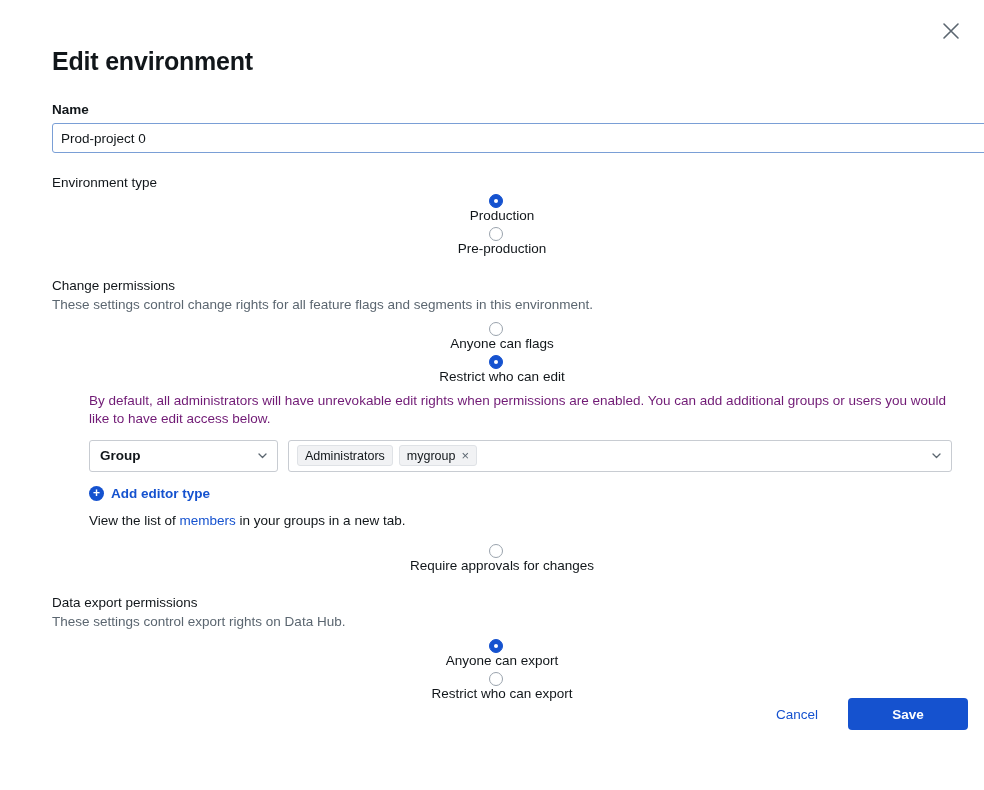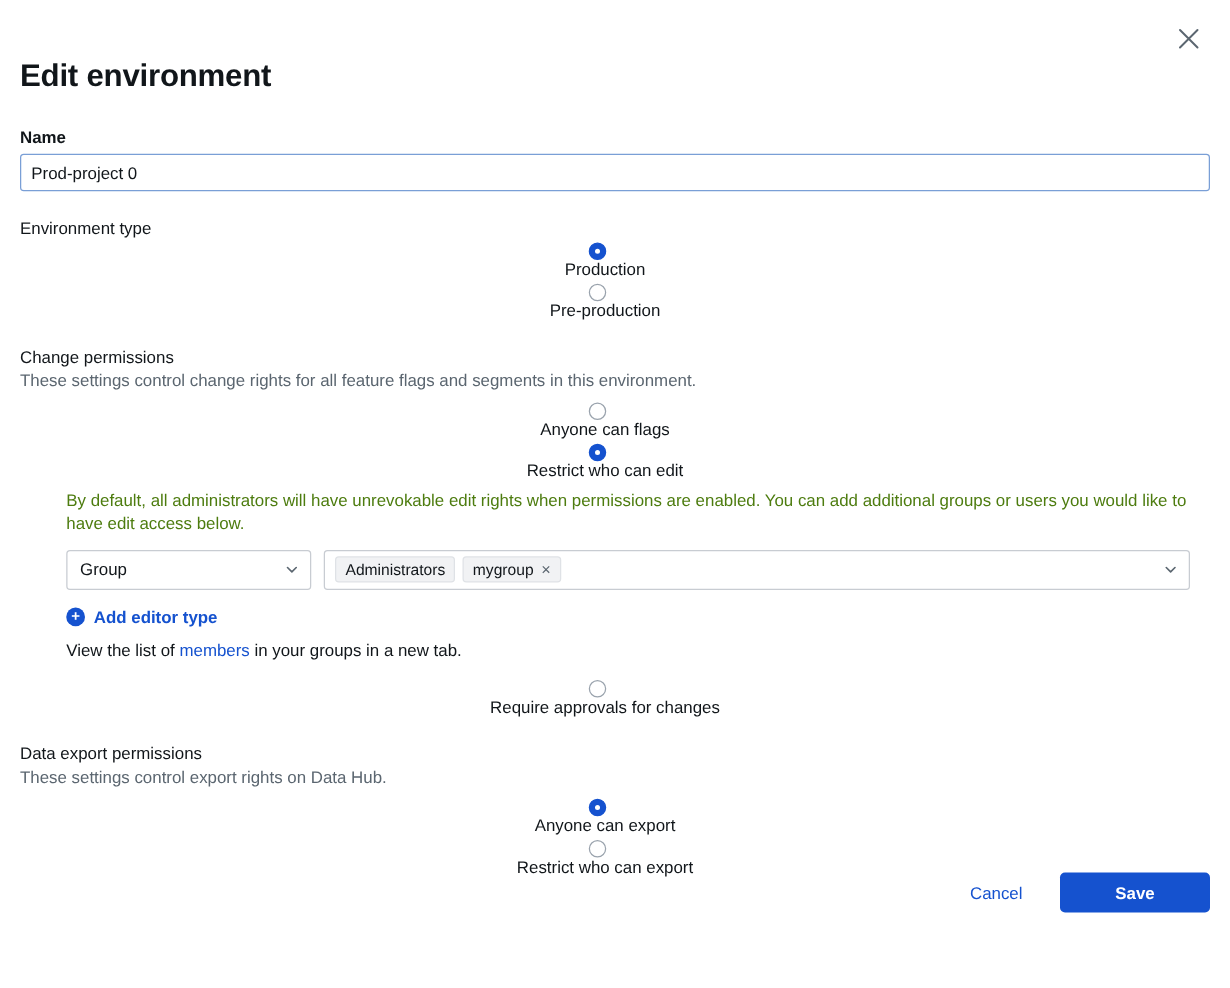--- a/index.html
+++ b/index.html
@@ -29,20 +29,21 @@
     background: transparent;
     cursor: pointer;
     display: flex;
     align-items: center;
     justify-content: center;
     border-radius: 4px;
   }
   .close-btn svg { display: block; }
   .content {
     padding: 46px 32px 0 16px;
+    margin-left: 36px;
   }
   h1.title {
     font-size: 25px;
     line-height: 30px;
     font-weight: bold;
     margin: 0 0 26px 0;
     letter-spacing: -0.2px;
     color: #11161a;
   }
   .field-label {
@@ -109,21 +110,21 @@
   .radio-label {
     font-size: 13.5px;
     color: #11161a;
     cursor: pointer;
   }
   .indent {
     margin-left: 37px;
   }
   .perm-desc {
     font-size: 13.5px;
-    color: #4d7c0f;
+    color: #701a75;
     margin: 8px 0 12px 0;
     max-width: 915px;
     line-height: 1.32;
   }
   .selector-row {
     display: flex;
     align-items: flex-start;
     gap: 10px;
     margin-bottom: 14px;
   }
@@ -133,20 +134,21 @@
     border: 1px solid #c8ccd2;
     border-radius: 3px;
     background: #fff;
     display: flex;
     align-items: center;
     padding: 0 8px 0 10px;
     font-size: 13.5px;
     color: #11161a;
     cursor: pointer;
     justify-content: space-between;
+    font-weight: bold;
   }
   .tokens-box {
     width: 760px;
     min-height: 32px;
     border: 1px solid #c8ccd2;
     border-radius: 3px;
     background: #fff;
     display: flex;
     align-items: center;
     padding: 0 8px 0 8px;

